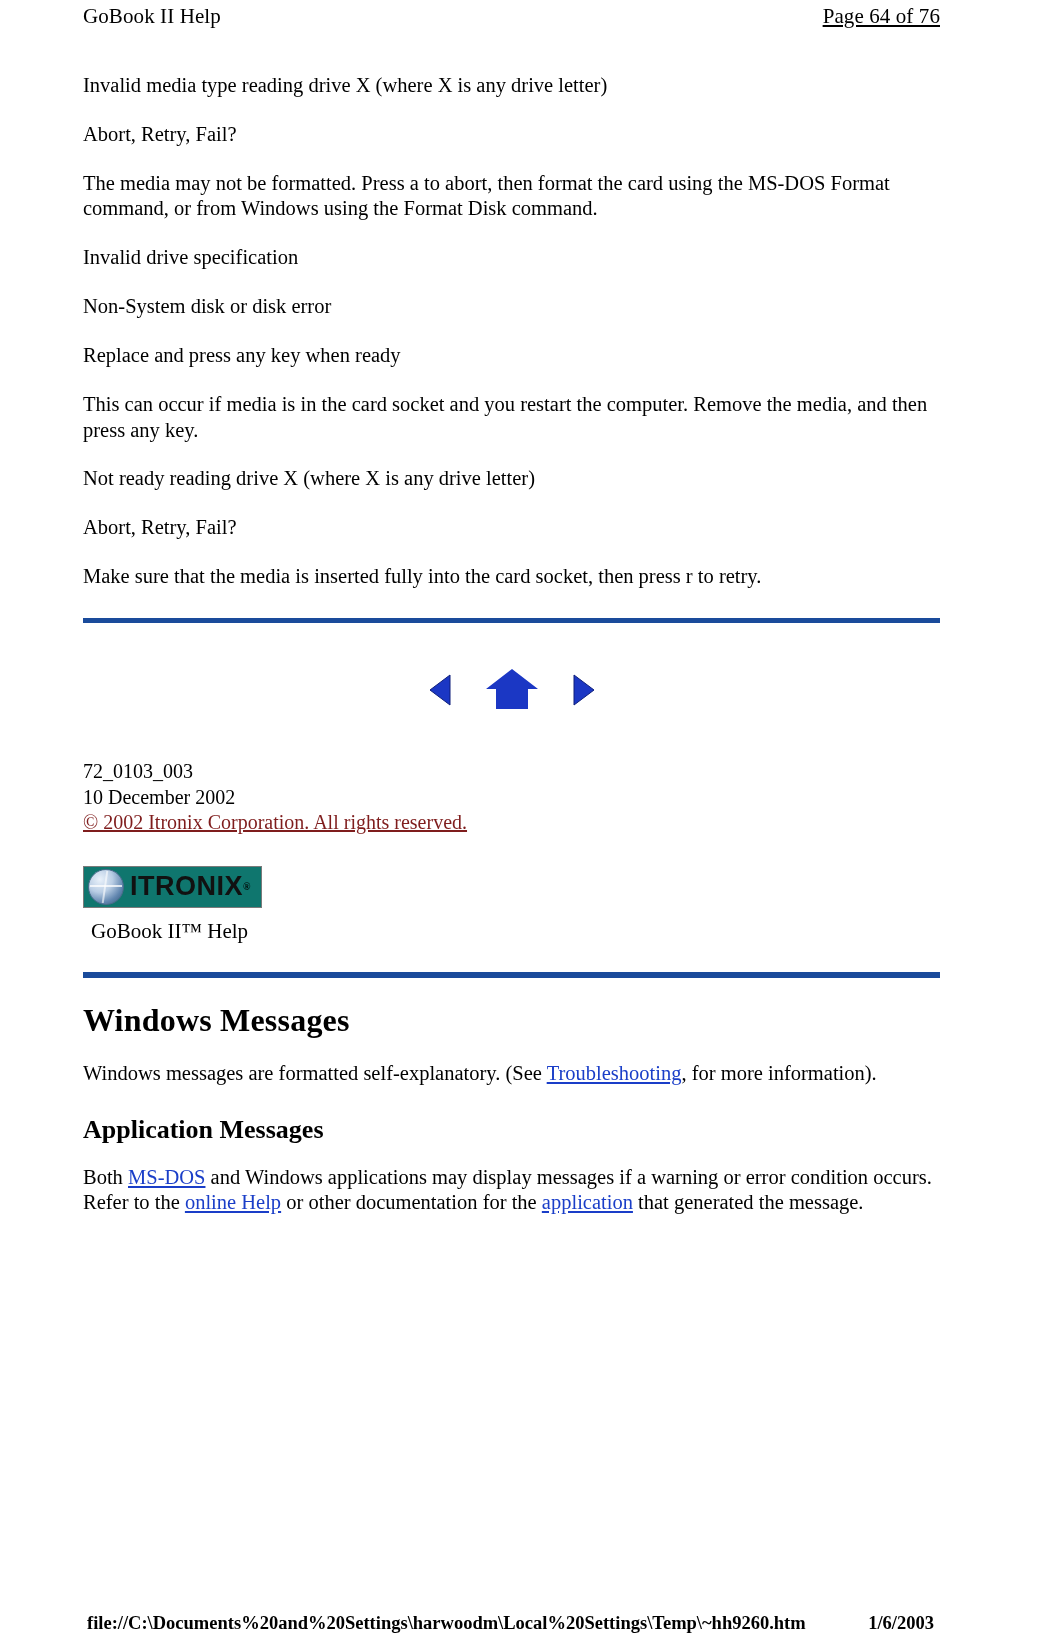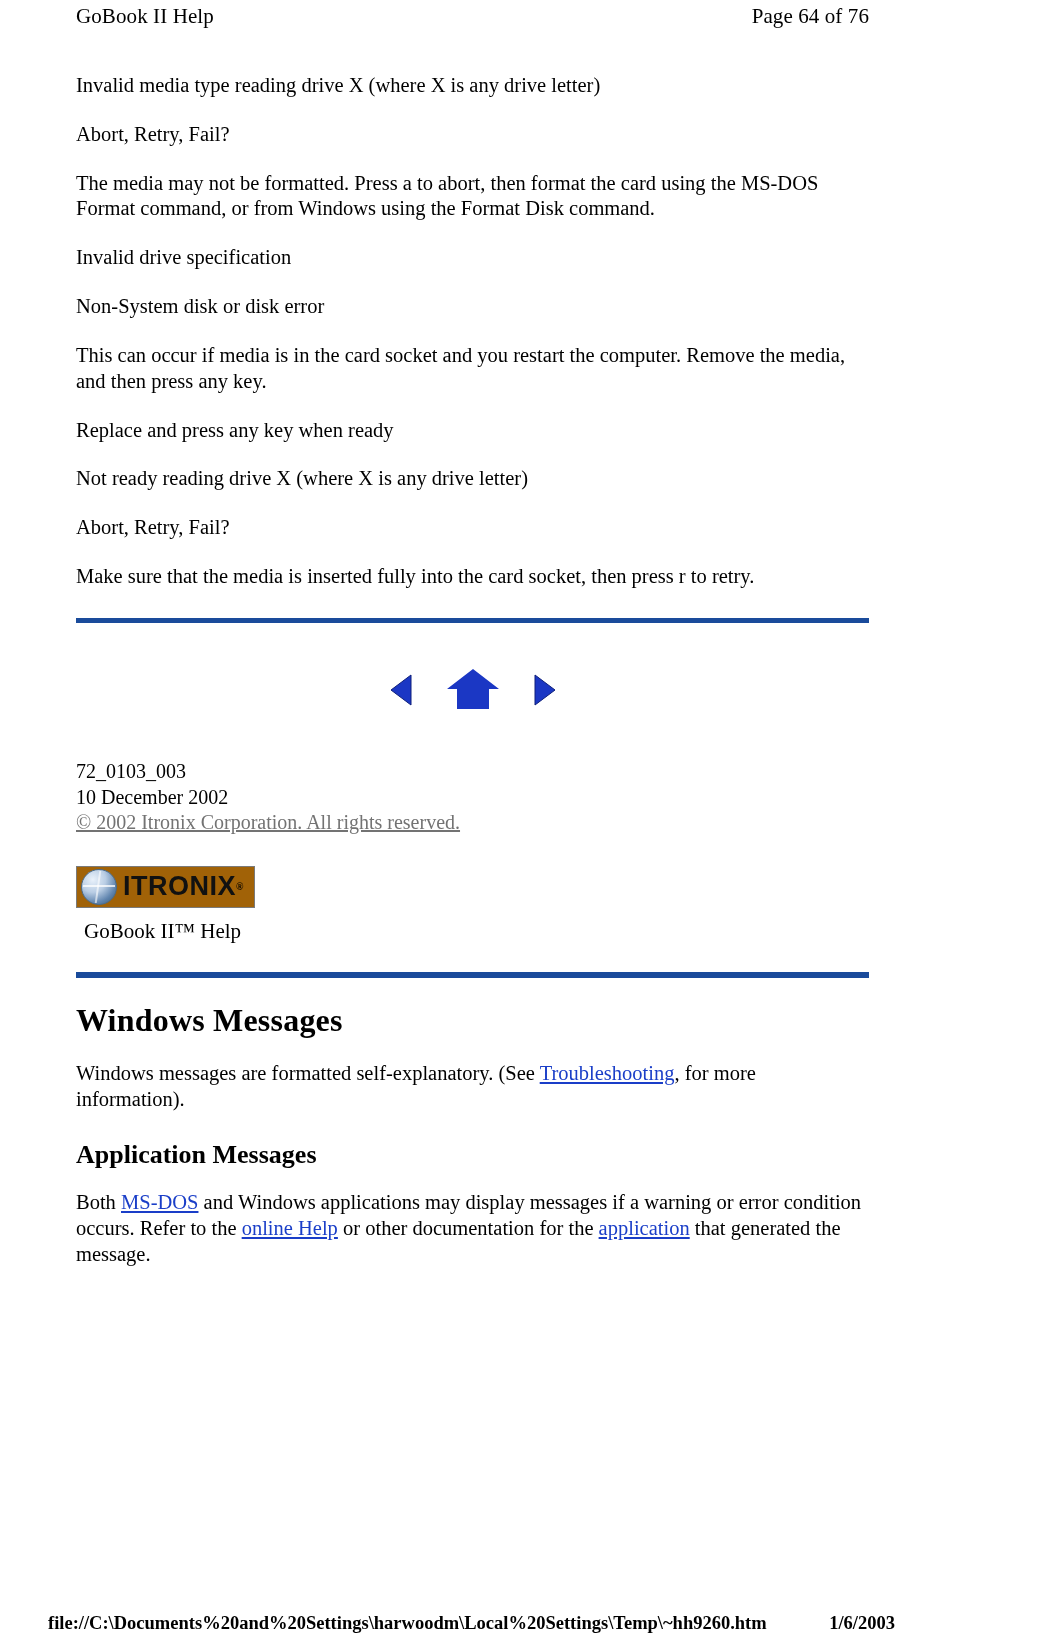--- a/index.html
+++ b/index.html
@@ -13,33 +13,34 @@
     font-family: "Liberation Serif", serif;
     color: #000000;
     position: relative;
     overflow: hidden;
   }
   .page {
     position: relative;
     width: 945px;
     height: 1642px;
     box-sizing: border-box;
-    padding: 0 76px;
+    padding: 0 44px;
+    margin-left: 39px;
   }
   
   .page-header {
     display: flex;
     justify-content: space-between;
     align-items: baseline;
     font-size: 21px;
     padding-top: 4px;
     letter-spacing: 0.1px;
   }
   .page-header .hdr-left { white-space: nowrap; }
-  .page-header .hdr-right { white-space: nowrap; }
+  .page-header .hdr-right { white-space: nowrap; text-decoration: underline; }
 
   
   .content {
     margin-top: 44px;
   }
   p.para {
     font-size: 20.5px;
     line-height: 1.26;
     margin: 0 0 23px 0;
   }
@@ -63,34 +64,34 @@
     margin-bottom: 42px;
   }
   .nav-icon { display: block; }
 
   
   .docinfo {
     font-size: 20px;
     line-height: 1.28;
   }
   .docinfo .link {
-    color: #737373;
+    color: #7f1d1d;
     text-decoration: underline;
   }
 
   
   .logo-wrap {
     margin-top: 30px;
     margin-bottom: 10px;
   }
   .logo {
     display: inline-flex;
     align-items: center;
     border: 1px solid #7a7a7a;
-    background: #a16207;
+    background: #0f766e;
     padding: 2px 10px 2px 4px;
     height: 42px;
     box-sizing: border-box;
   }
   .logo-globe {
     width: 34px; height: 34px;
     border-radius: 50%;
     background:
       radial-gradient(circle at 32% 28%, #eaf2fb 0%, #b9cde4 38%, #5f84ae 70%, #33556f 100%);
     position: relative;
@@ -173,22 +174,22 @@
     <div class="hdr-left">GoBook II Help</div>
     <div class="hdr-right">Page 64 of 76</div>
   </div>
 
   <div class="content">
     <p class="para">Invalid media type reading drive X (where X is any drive letter)</p>
     <p class="para">Abort, Retry, Fail?</p>
     <p class="para">The media may not be formatted. Press a to abort, then format the card using the MS-DOS Format command, or from Windows using the Format Disk command.</p>
     <p class="para">Invalid drive specification</p>
     <p class="para">Non-System disk or disk error</p>
+    <p class="para">Replace and press any key when ready</p>
     <p class="para">This can occur if media is in the card socket and you restart the computer. Remove the media, and then press any key.</p>
-    <p class="para">Replace and press any key when ready</p>
     <p class="para">Not ready reading drive X (where X is any drive letter)</p>
     <p class="para">Abort, Retry, Fail?</p>
     <p class="para">Make sure that the media is inserted fully into the card socket, then press r to retry.</p>
   </div>
 
   <div class="rule"></div>
 
   <div class="navbar">
     <span class="nav-icon">
       <svg width="34" height="36" viewBox="0 0 34 36" xmlns="http://www.w3.org/2000/svg">

